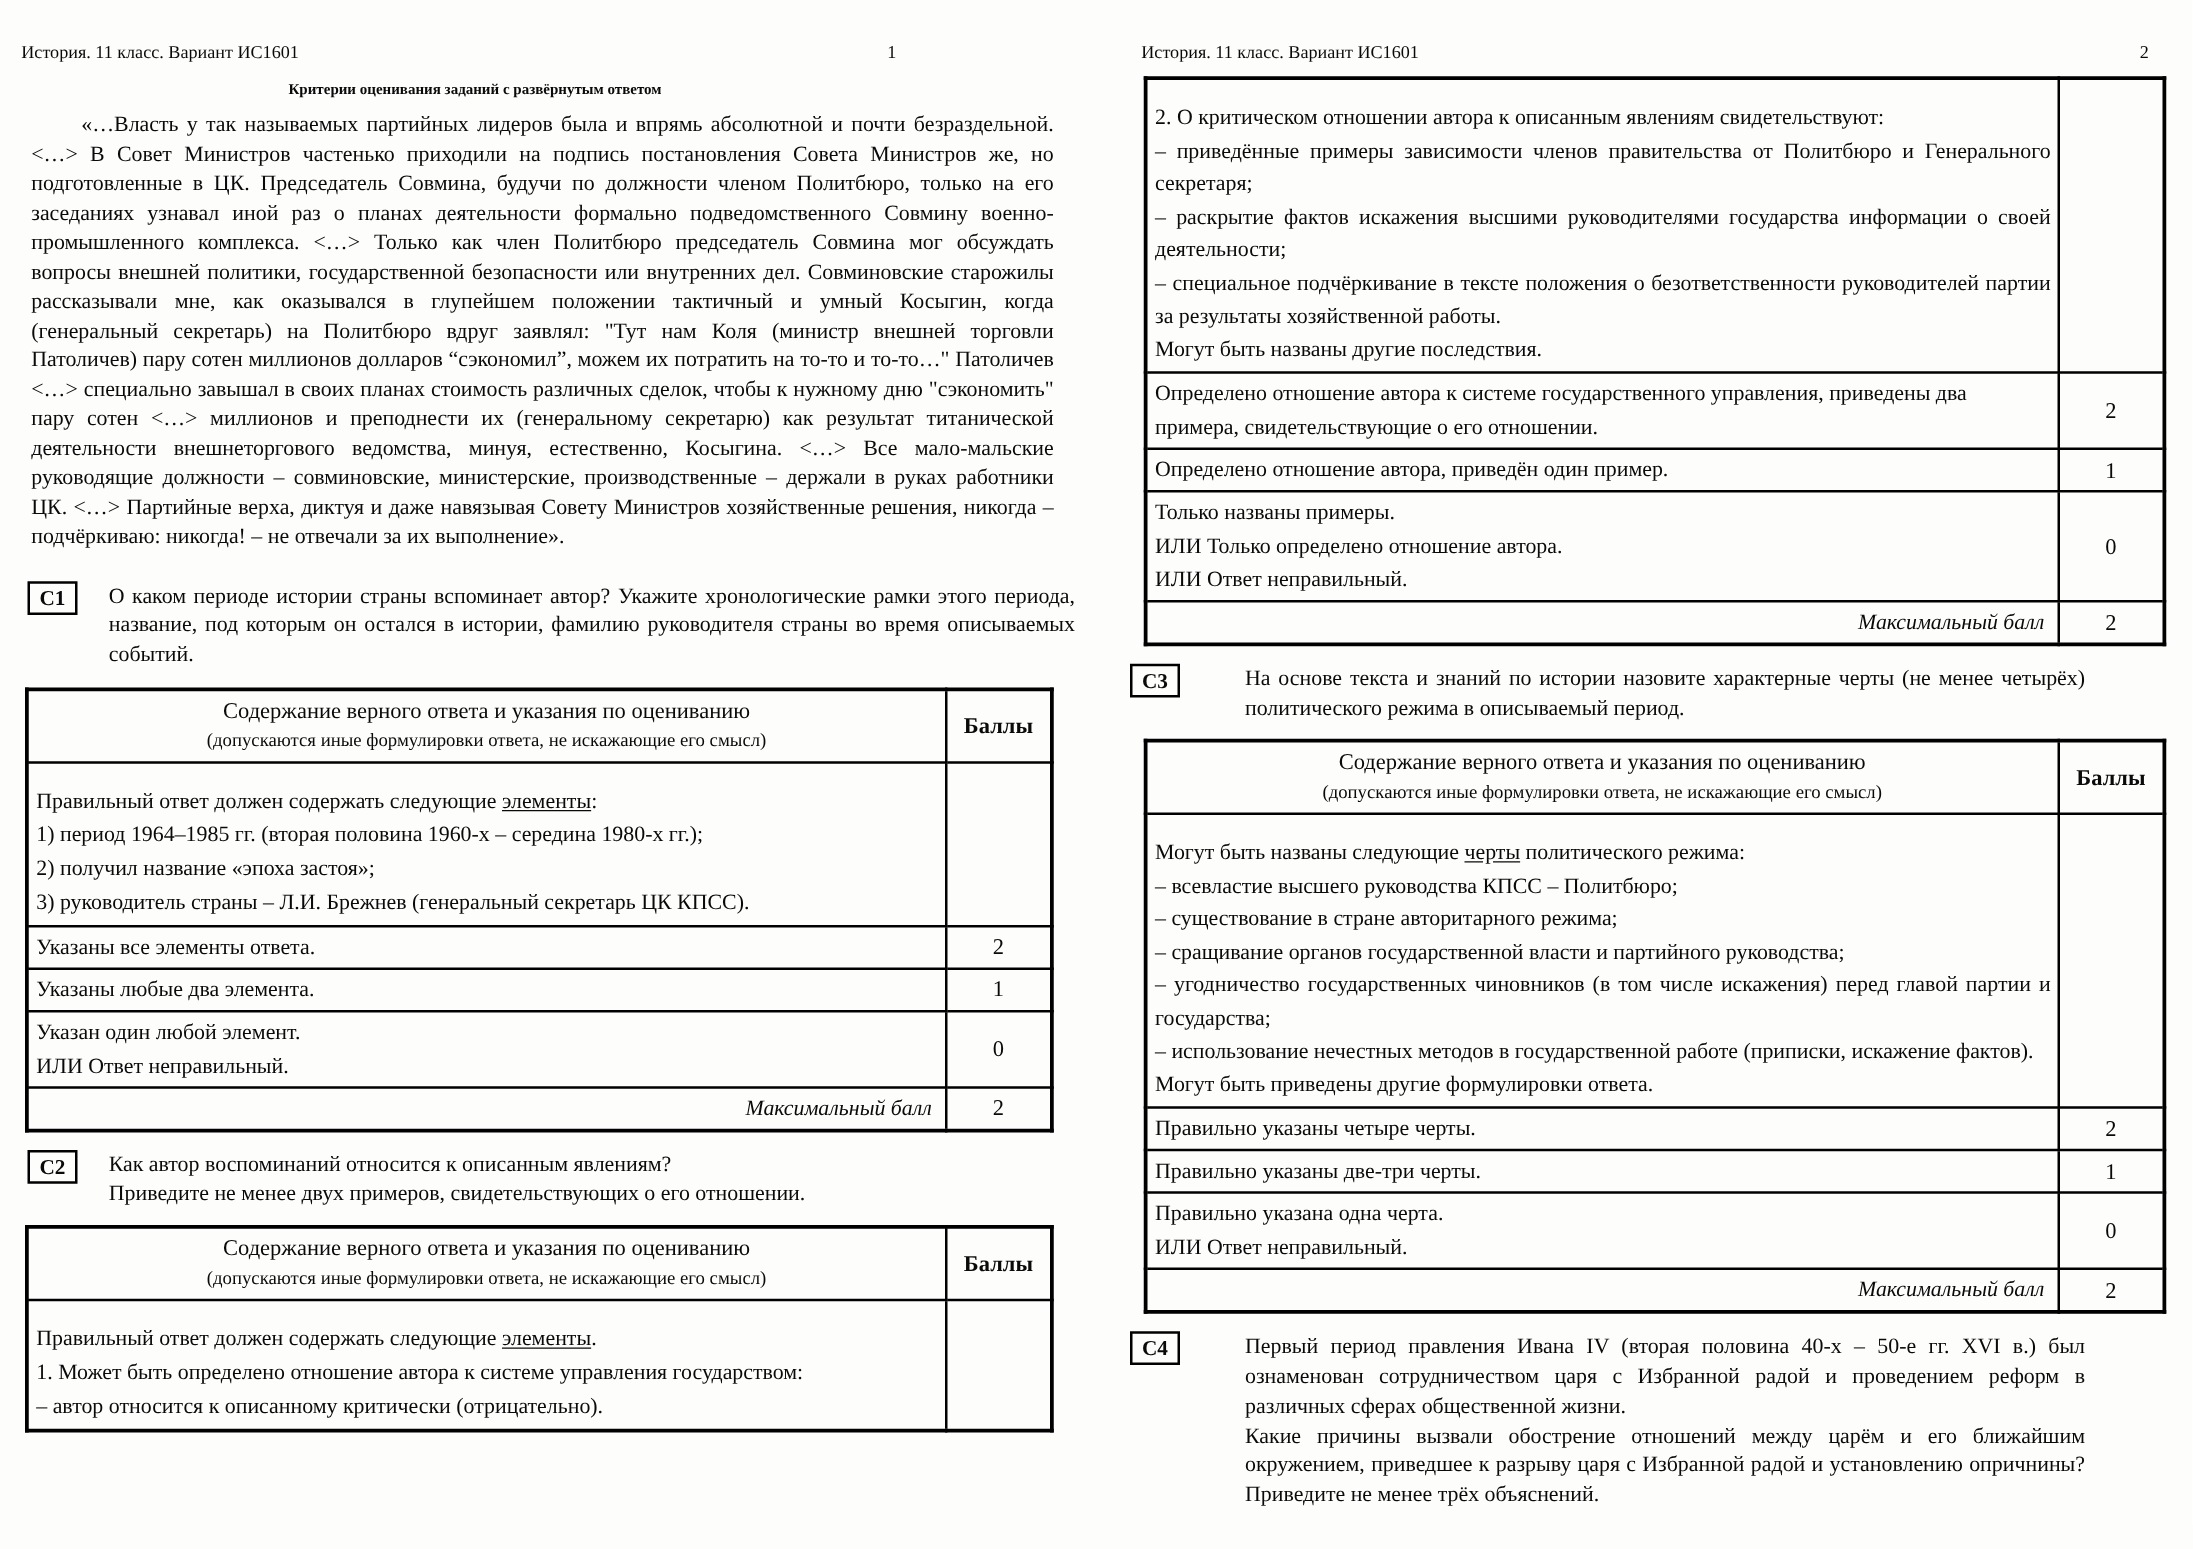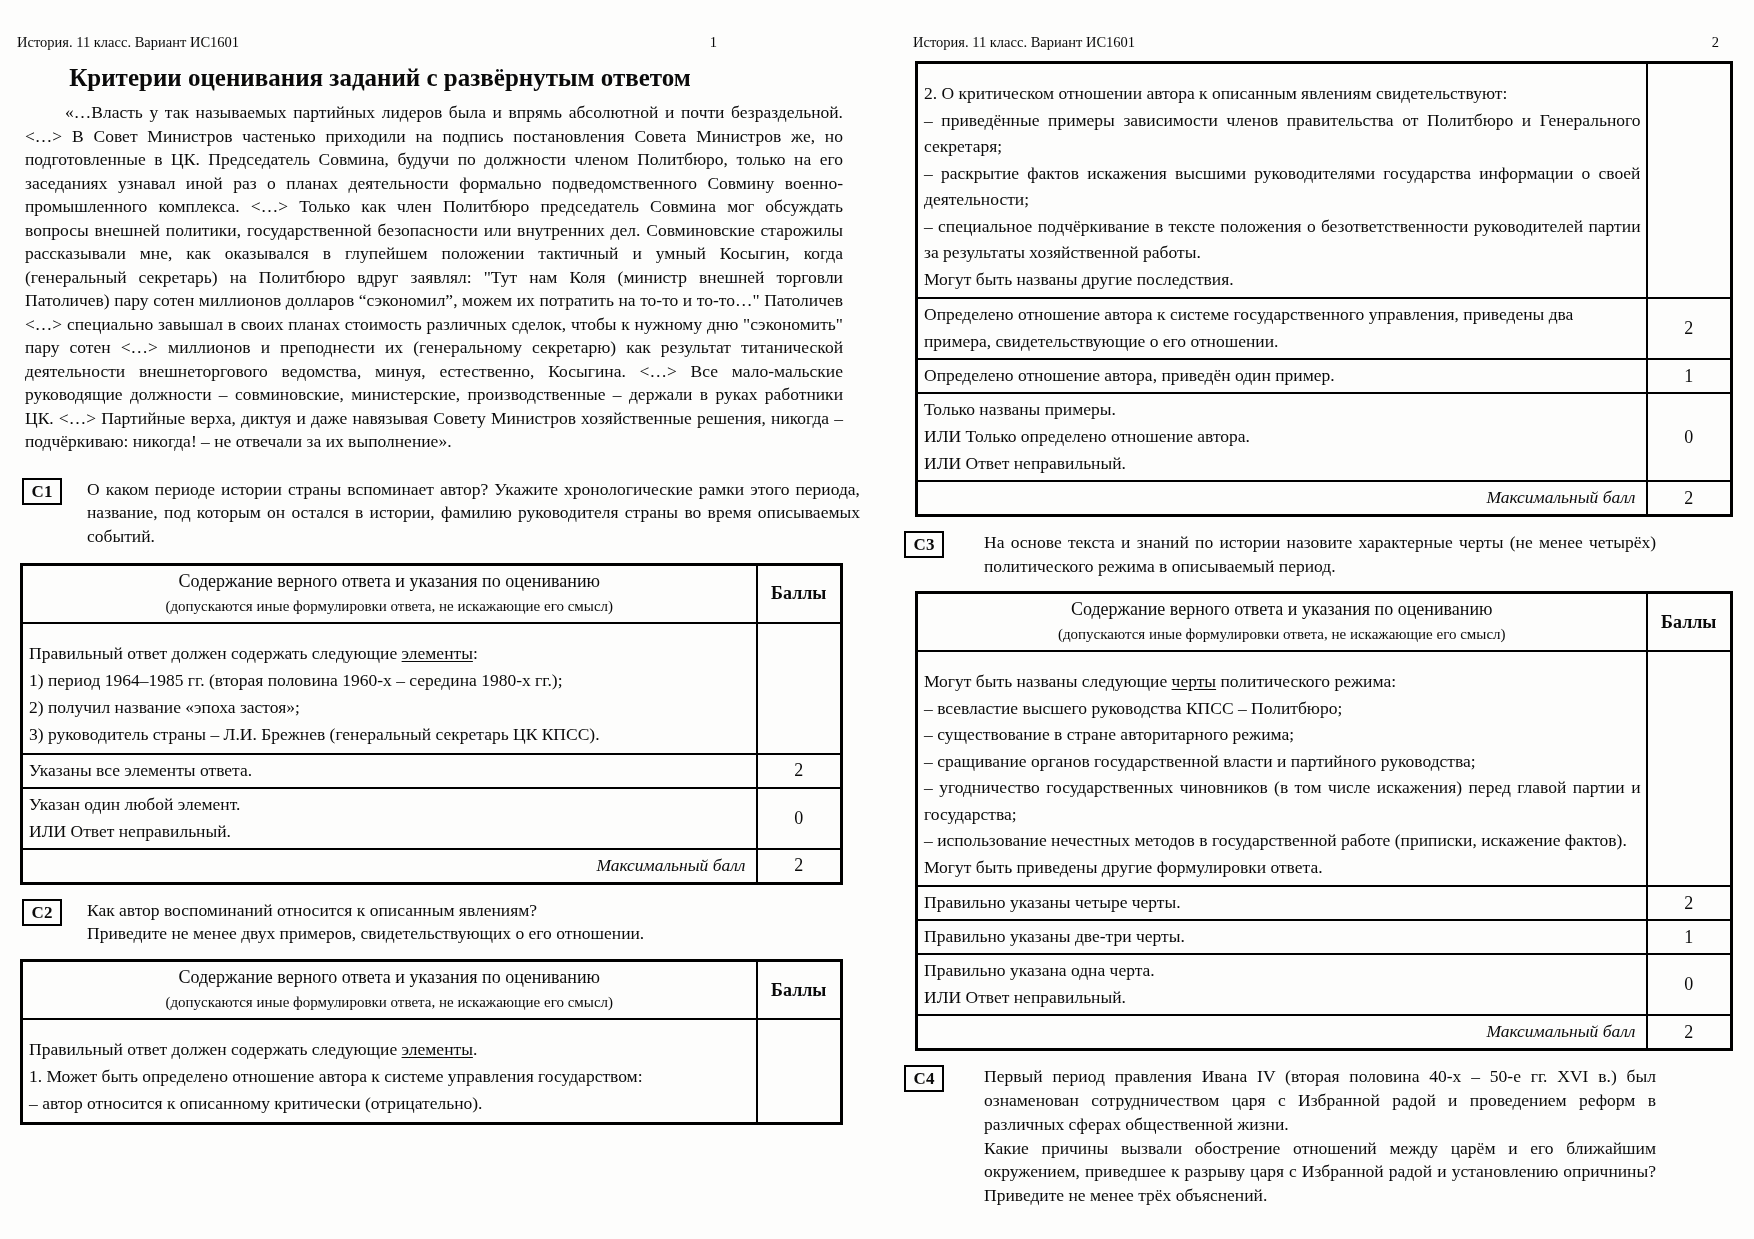--- a/index.html
+++ b/index.html
@@ -10,37 +10,37 @@
     font-family:"Liberation Serif","DejaVu Serif",serif;
   }
   .page { position:absolute; top:16px; width:877px; height:1239px; }
   .page-left { left:0; }
   .page-right { left:877px; }
 
   .running-head { display:flex; justify-content:space-between; font-size:14.5px; padding-top:18px; }
   .page-left  .running-head { margin-left:17px; width:700px; }
   .page-right .running-head { margin-left:36px; width:806px; }
 
-  .doc-title { font-size:25px; font-weight:bold; text-align:center; width:710px; margin:13px 0 0 25px; }
+  .doc-title { font-size:12px; font-weight:bold; text-align:center; width:710px; margin:13px 0 0 25px; }
 
   .passage {
     width:818px; margin:9px 0 0 25px;
     font-size:17.5px; line-height:23.5px; text-align:justify; text-indent:40px;
   }
 
   .task { display:flex; align-items:flex-start; }
   .task-label {
     flex:0 0 auto; width:40px; height:27px; border:2px solid #000;
     font-weight:bold; font-size:17px; text-align:center; line-height:23px;
   }
   .task-text { font-size:17.5px; line-height:23.7px; text-align:justify; }
   .page-left  .task-label { margin-left:22px; }
   .page-left  .task-text  { margin-left:25px; width:773px; }
   .page-right .task-label { margin-left:27px; }
-  .page-right .task-text  { margin-left:40px; width:672px; }
+  .page-right .task-text  { margin-left:52px; width:672px; }
   .task-c1 { margin-top:24px; }
   .task-c2 { margin-top:14px; }
   .task-c3 { margin-top:14px; }
   .task-c4 { margin-top:14px; }
 
   table.crit { border-collapse:collapse; table-layout:fixed; font-size:17.5px; border:3px solid #000; }
   .page-left  table.crit { margin-left:20px; width:820px; }
   .page-right table.crit { margin-left:38px; width:815px; }
   table.crit th, table.crit td { border:2px solid #000; }
 
@@ -106,20 +106,24 @@
             <div class="cl">2) получил название «эпоха застоя»;</div>
             <div class="cl">3) руководитель страны – Л.И. Брежнев (генеральный секретарь ЦК КПСС).</div>
           </td>
           <td class="score"></td>
         </tr>
         <tr>
           <td class="criteria">Указаны все элементы ответа.</td>
           <td class="score">2</td>
         </tr>
         <tr>
+          <td class="criteria">Указаны любые два элемента.</td>
+          <td class="score">1</td>
+        </tr>
+        <tr>
           <td class="criteria">Указан один любой элемент.
 ИЛИ Ответ неправильный.</td>
           <td class="score">0</td>
         </tr>
         <tr>
           <td class="max-label">Максимальный балл</td>
           <td class="score">2</td>
         </tr>
       </tbody>
     </table>

